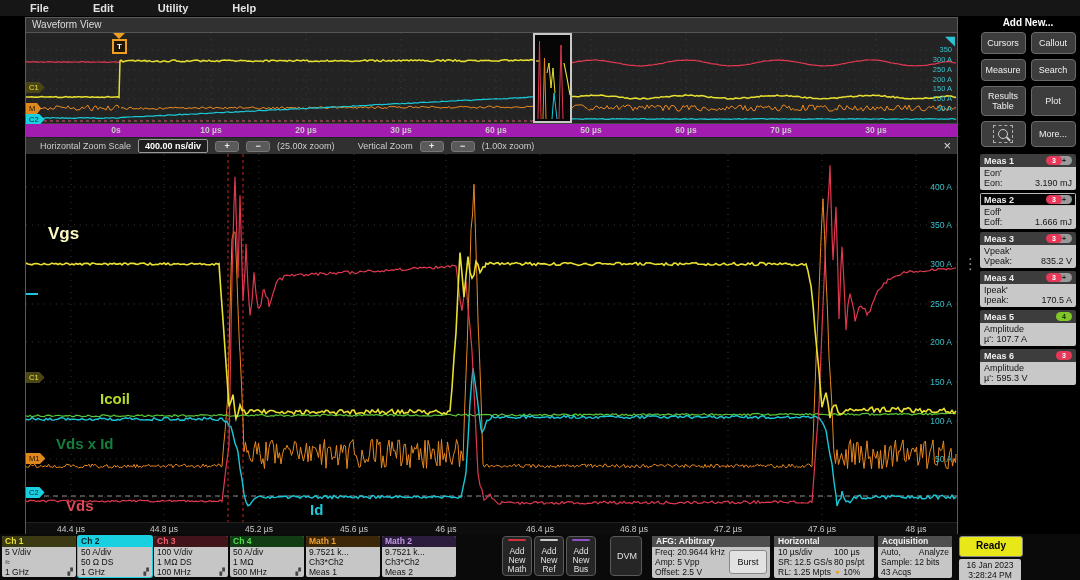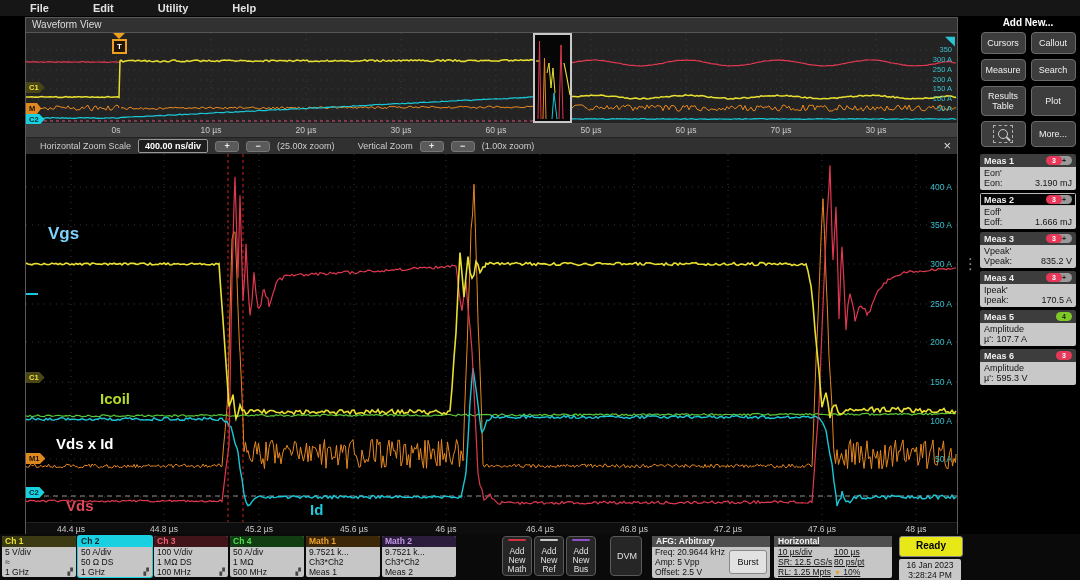--- a/index.html
+++ b/index.html
@@ -11,21 +11,21 @@
            display:flex;align-items:center;gap:44px;padding-left:30px;box-sizing:border-box;}
   .menu-item{color:#e2e2e2;font-size:11px;font-weight:bold;cursor:default;}
 
   
   .wave-window{position:absolute;left:25px;top:17px;width:933px;height:517px;
                border:1px solid #5a5a5a;background:#000;box-sizing:border-box;}
   .title-bar{height:14px;background:#313131;border-bottom:1px solid #555;color:#ddd;
              font-size:10px;line-height:14px;padding-left:6px;}
   .overview{position:relative;height:90px;background:#232323;border-bottom:1px solid #444;}
   .overview svg,.main-plot svg{position:absolute;left:0;top:0;}
-  .ov-axis{position:relative;height:13px;background:#404040;}
+  .ov-axis{position:relative;height:13px;background:#a21caf;font-weight:bold;}
   .ov-axis .tick,.main-axis .tick{position:absolute;top:1px;transform:translateX(-50%);
              color:#c8c8c8;font-size:8.5px;white-space:nowrap;}
   .zoom-bar{height:17px;background:#303030;border-top:1px solid #222;display:flex;align-items:center;
             gap:7px;padding-left:14px;color:#ccc;font-size:9px;box-sizing:border-box;position:relative;}
   .zb-val{border:1px solid #999;background:#1d1d1d;color:#fff;font-size:9px;font-weight:bold;
           padding:0 6px;height:12px;line-height:12px;border-radius:2px;}
   .zb-btn{width:24px;height:11px;background:#5a5a5a;border:1px solid #777;border-radius:3px;color:#eee;
           font-size:9px;line-height:9px;text-align:center;font-weight:bold;padding:0;}
   .zb-close{position:absolute;right:6px;top:1px;color:#ddd;font-size:13px;line-height:13px;cursor:default;}
   .main-plot{position:relative;height:368px;background:#000;}
@@ -36,31 +36,31 @@
   .ov-ra{font-size:7.5px;}
 
   
   .trig-flag{position:absolute;left:86px;top:0;width:13px;text-align:center;}
   .trig-tri{width:0;height:0;margin:0 auto;border-left:6px solid transparent;
             border-right:6px solid transparent;border-top:6px solid #f0a020;}
   .trig-box{width:11px;height:11px;margin:0 auto;border:2px solid #f0a020;background:#201505;
             color:#fff;font-size:8px;font-weight:bold;line-height:11px;text-align:center;box-sizing:content-box;}
 
   
-  .tag{position:absolute;left:0;height:11px;line-height:11px;font-size:7.5px;font-weight:bold;
+  .tag{position:absolute;left:0;height:11px;line-height:11px;font-size:7.5px;font-weight:normal;
        padding:0 6px 0 3px;clip-path:polygon(0 0,72% 0,100% 50%,72% 100%,0 100%);}
   .tag-c1{background:#4a4616;color:#efe23a;}
   .tag-m {background:#e08820;color:#1a1000;}
   .tag-c2{background:#18d0e0;color:#00282c;text-align:right;}
 
   
   .tr-lbl{position:absolute;font-weight:bold;text-shadow:0 0 3px #000;}
-  .lbl-vgs   {left:22px; top:70px; color:#7dd3fc;font-size:17px;}
+  .lbl-vgs   {left:22px; top:70px; color:#fef9c3;font-size:17px;}
   .lbl-icoil {left:74px; top:236px;color:#b4dc28;font-size:15px;}
-  .lbl-vdsxid{left:30px; top:281px;color:#ffffff;font-size:15px;}
+  .lbl-vdsxid{left:30px; top:281px;color:#15803d;font-size:15px;}
   .lbl-vds   {left:40px; top:343px;color:#e04858;font-size:15px;}
   .lbl-id    {left:284px;top:347px;color:#20c8d8;font-size:15px;}
   .gnd-tick{position:absolute;left:0;top:139px;width:12px;height:2px;background:#18c8d8;}
 
   .ov-zoomicon{position:absolute;right:2px;top:1px;color:#2cc4d4;font-size:13px;line-height:13px;}
 
   
   .drag-dots{position:absolute;left:963px;top:255px;color:#8a8a8a;font-size:15px;letter-spacing:0;}
 
   
@@ -120,21 +120,21 @@
 
   .panel{height:42px;background:#c6c6c6;border-radius:2px;margin-right:4px;overflow:hidden;
          font-size:8.5px;color:#111;flex-shrink:0;}
   .panel-hd{height:11px;line-height:11px;background:#4e4e4e;color:#f2f2f2;font-weight:bold;padding:0 4px;}
   .afg{width:118px;position:relative;}
   .afg-body{display:flex;}
   .afg-lines{flex:1;padding:0 3px;}
   .afg-lines div{height:10px;line-height:10px;}
   .burst{width:38px;height:24px;margin:3px 3px 0 0;background:#e2e2e2;border:1px solid #888;
          border-radius:3px;font-size:9px;color:#111;font-family:inherit;}
-  .hor{width:118px;text-decoration:underline;}
+  .hor{width:100px;}
   .grid2{display:grid;grid-template-columns:56px 1fr;padding:0 4px;}
   .grid2 div{height:10px;line-height:10px;white-space:nowrap;}
   .trg{width:88px;}
   .trg-row{display:flex;align-items:center;gap:6px;padding:2px 4px;}
   .acq{width:74px;}
   .acq-body{padding:0 3px;}
   .acq-body div{height:10px;line-height:10px;}
   .acq-row1{display:flex;justify-content:space-between;}
   .tpos{color:#e8a020;font-size:7px;}
 
@@ -528,20 +528,31 @@
       <div>10 µs/div</div>
       <div>100 µs</div>
       <div>SR: 12.5 GS/s</div>
       <div>80 ps/pt</div>
       <div>RL: 1.25 Mpts</div>
       <div><span class="tpos">▼</span> <span>10%</span></div>
     </div>
   </div>
 
 
+  <div class="panel acq">
+    <div class="panel-hd">Acquisition</div>
+    <div class="acq-body">
+      <div class="acq-row1">
+          <span>Auto,</span>
+          <span>Analyze</span>
+        </div>
+      <div>Sample: 12 bits</div>
+      <div>43 Acqs</div>
+    </div>
+  </div>
 
   <div class="statuscol">
     <div class="ready">Ready</div>
     <div class="datetime">
       <div>16 Jan 2023</div>
       <div>3:28:24 PM</div>
     </div>
   </div>
 </div>
 

